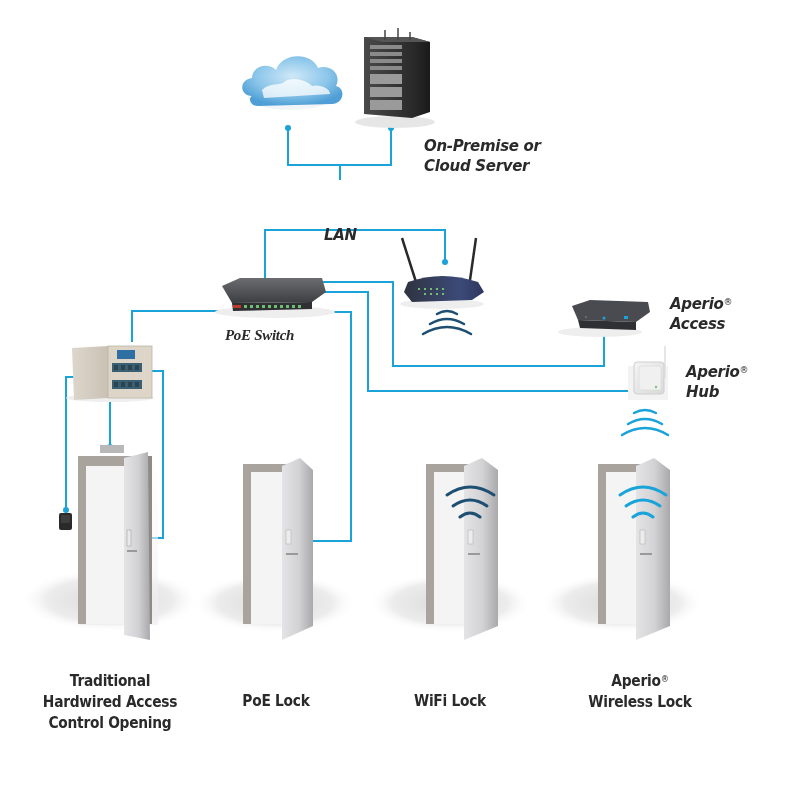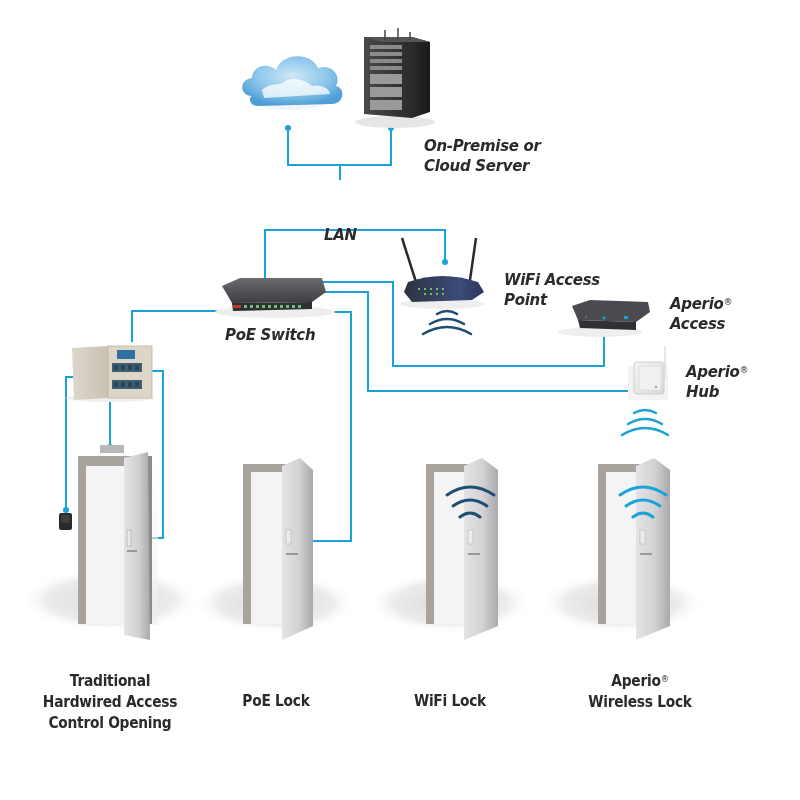--- a/index.html
+++ b/index.html
@@ -285,26 +285,22 @@
 
 <div class="label" style="left:424px; top:136px;">
   <div>On-Premise or</div>
   <div>Cloud Server</div>
 </div>
 
 <div class="label" style="left:324px; top:199px;margin-top:26px;">
   <span>LAN</span>
 </div>
 
-<div class="label" style="left:504px; top:270px;">
-  <div>WiFi Access</div>
-  <div>Point</div>
-</div>
-
-<div class="label" style="left:225px; top:325px;">
+
+<div class="label" style="left:225px; top:325px;font-family:Liberation Serif, serif;">
   <span>PoE Switch</span>
 </div>
 
 <div class="label" style="left:670px; top:294px;">
   <div><span>Aperio</span><sup>®</sup></div>
   <div>Access</div>
 </div>
 
 <div class="label" style="left:686px; top:362px;">
   <div><span>Aperio</span><sup>®</sup></div>

